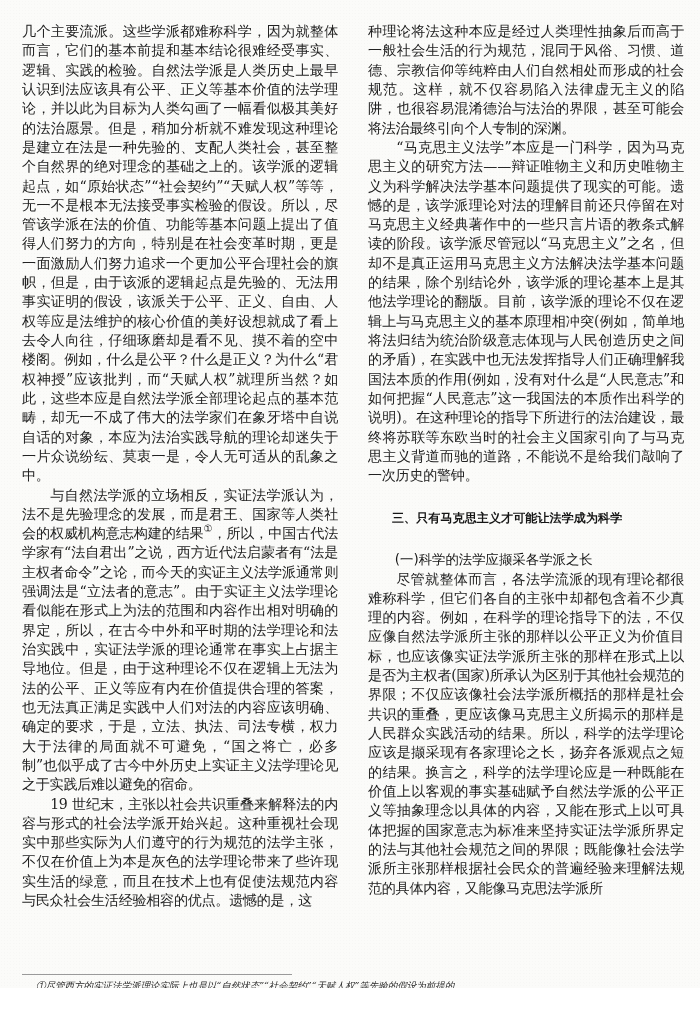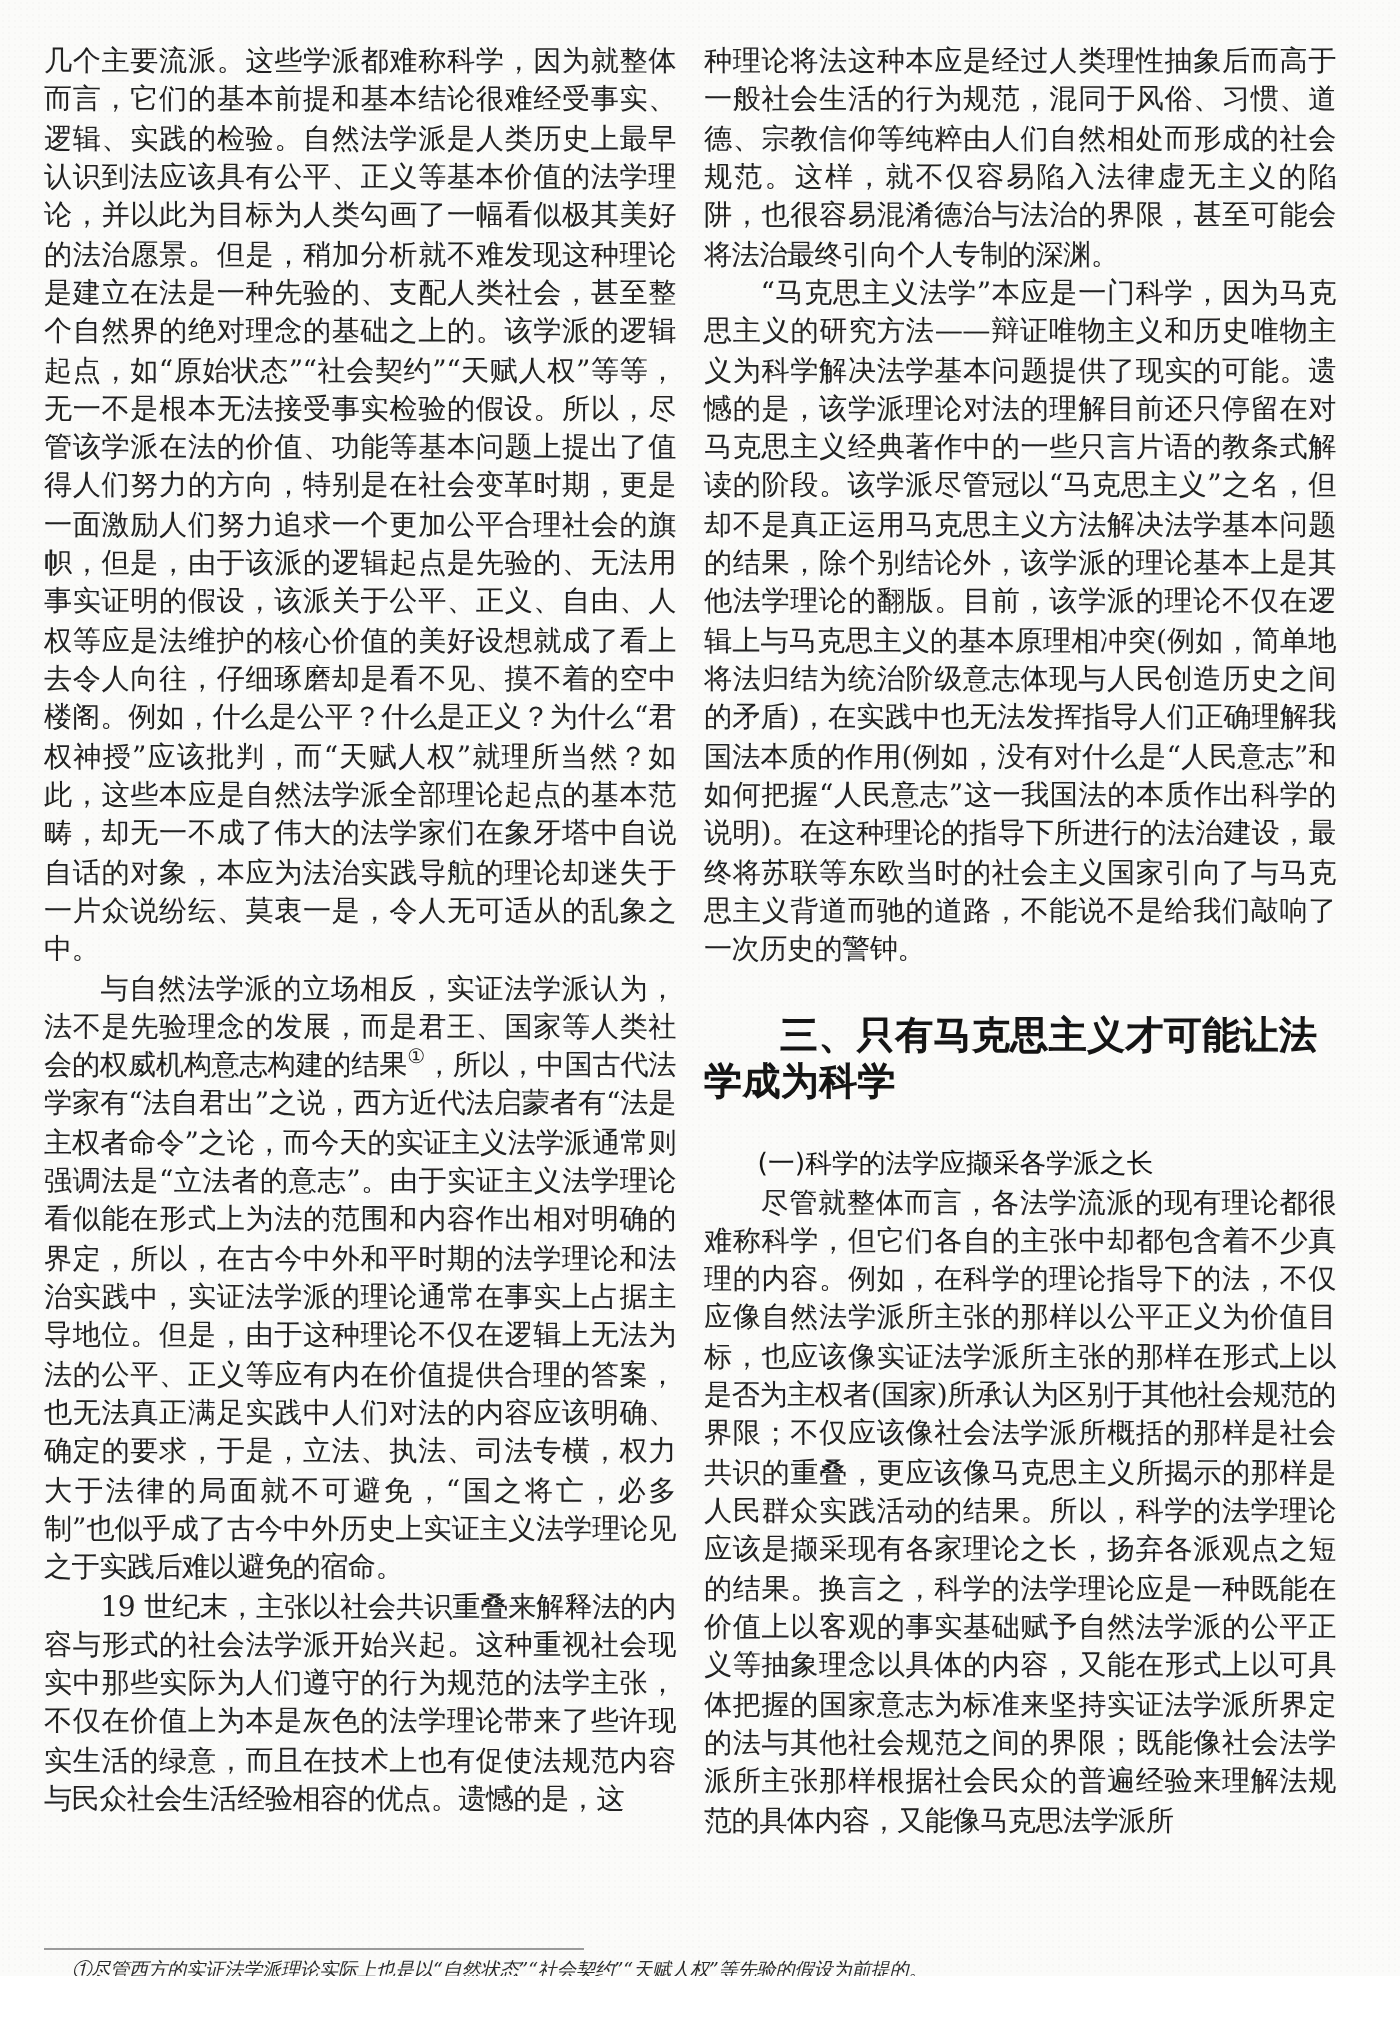--- a/index.html
+++ b/index.html
@@ -23,21 +23,21 @@
     background-position: 0 0, 2px 1px;
   }
 
   
   .col {
     position: absolute;
     top: 22px;
     width: 316px;
   }
   #col-left  { left: 22px; }
-  #col-right { left: 352px; }
+  #col-right { left: 368px; }
 
   .para {
     margin: 0;
     font-size: 14.1px;
     line-height: 19.32px;
     text-align: justify;
     text-justify: inter-ideograph;
     letter-spacing: -0.02em;
     text-indent: 2em;
     color: #222;
@@ -49,21 +49,21 @@
     font-size: 10px;
     vertical-align: super;
     line-height: 0;
   }
 
   
   .h-section {
     margin: 0;
     font-family: "DejaVu Sans", "Liberation Sans", sans-serif;
     font-weight: bold;
-    font-size: 19px;
+    font-size: 12px;
     line-height: 23px;
     letter-spacing: 0.01em;
     text-indent: 2em;
     color: #151515;
   }
   .h-sub {
     margin: 0;
     font-family: "DejaVu Sans", "Liberation Sans", sans-serif;
     font-weight: normal;
     font-size: 13.4px;

